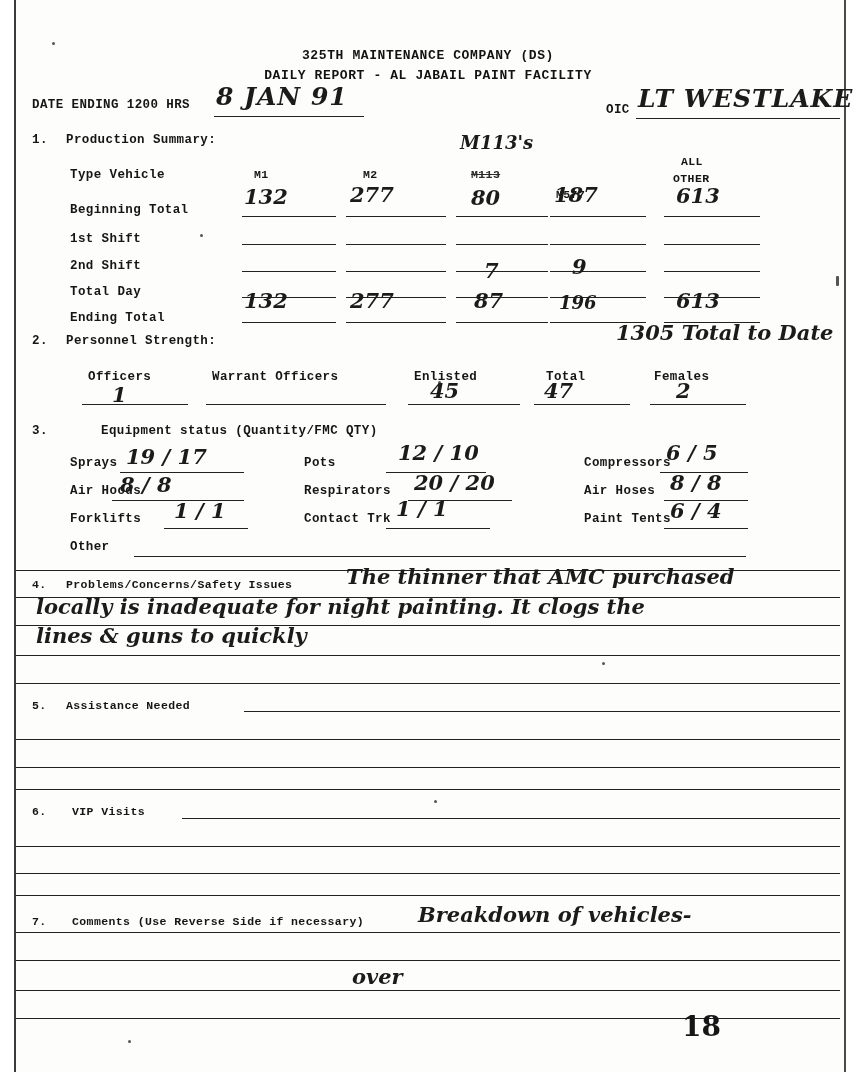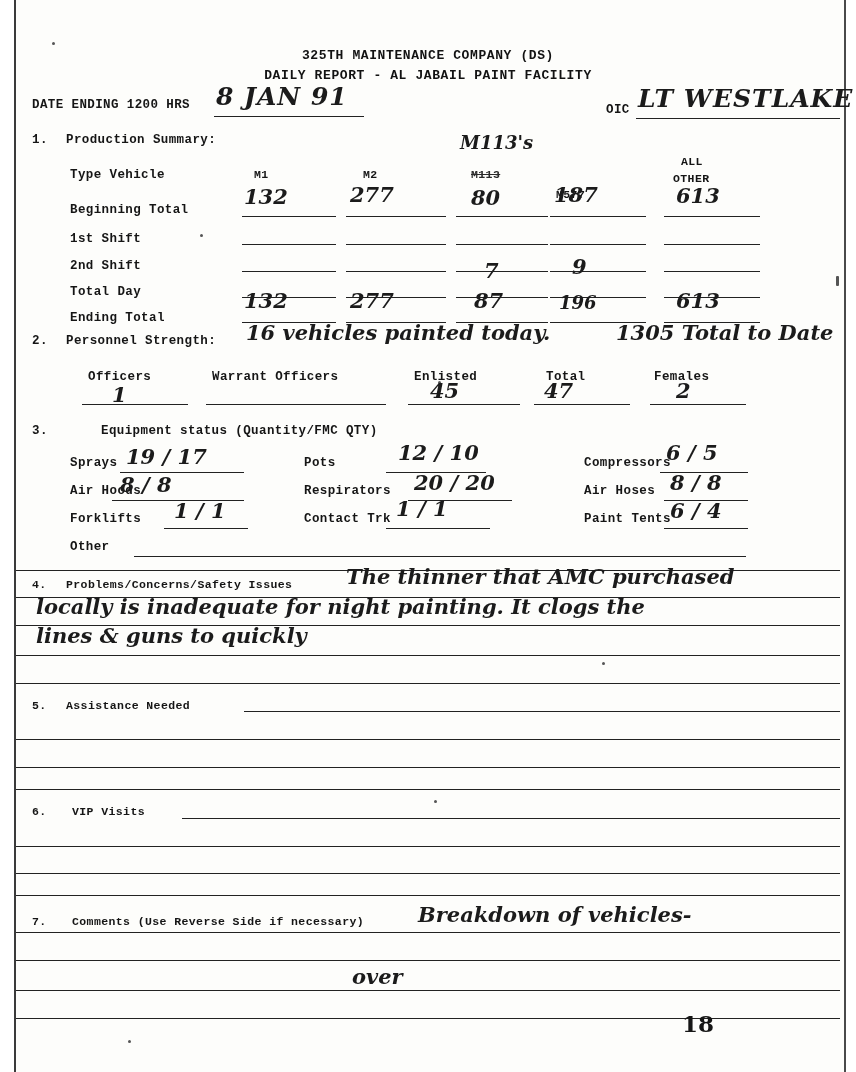--- a/index.html
+++ b/index.html
@@ -69,21 +69,21 @@
   .rule {
     position: absolute;
     border-bottom: 1.6px solid #222;
   }
   .abs { position: absolute; }
 
   .pagenum {
     position: absolute;
     font-family: "DejaVu Serif", serif;
     font-weight: bold;
-    font-size: 23px;
+    font-size: 28px;
     color: #161616;
   }
 </style>
 </head>
 <body>
 
 <div id="page">
 
   <div class="edge-left"></div>
   <div class="edge-right"></div>
@@ -163,21 +163,20 @@
     <div class="hand sm abs" style="left:543px;top:292px;">196</div>
     <div class="hand med abs" style="left:660px;top:288px;">613</div>
     <div class="rule" style="left:226px;top:322px;width:94px;"></div>
     <div class="rule" style="left:330px;top:322px;width:100px;"></div>
     <div class="rule" style="left:440px;top:322px;width:92px;"></div>
     <div class="rule" style="left:534px;top:322px;width:96px;"></div>
     <div class="rule" style="left:648px;top:322px;width:96px;"></div>
 
     <div class="typed abs" style="left:16px;top:334px;">2.</div>
     <div class="typed abs" style="left:50px;top:334px;">Personnel Strength:</div>
-    <div class="hand med abs" style="left:230px;top:320px;">16 vehicles painted today.</div>
     <div class="hand med abs" style="left:600px;top:320px;">1305 Total to Date</div>
 
     <div class="typed abs" style="left:72px;top:370px;">Officers</div>
     <div class="typed abs" style="left:196px;top:370px;">Warrant Officers</div>
     <div class="typed abs" style="left:398px;top:370px;">Enlisted</div>
     <div class="typed abs" style="left:530px;top:370px;">Total</div>
     <div class="typed abs" style="left:638px;top:370px;">Females</div>
 
     <div class="hand med abs" style="left:96px;top:382px;">1</div>
     <div class="hand med abs" style="left:255px;top:382px;"></div>

